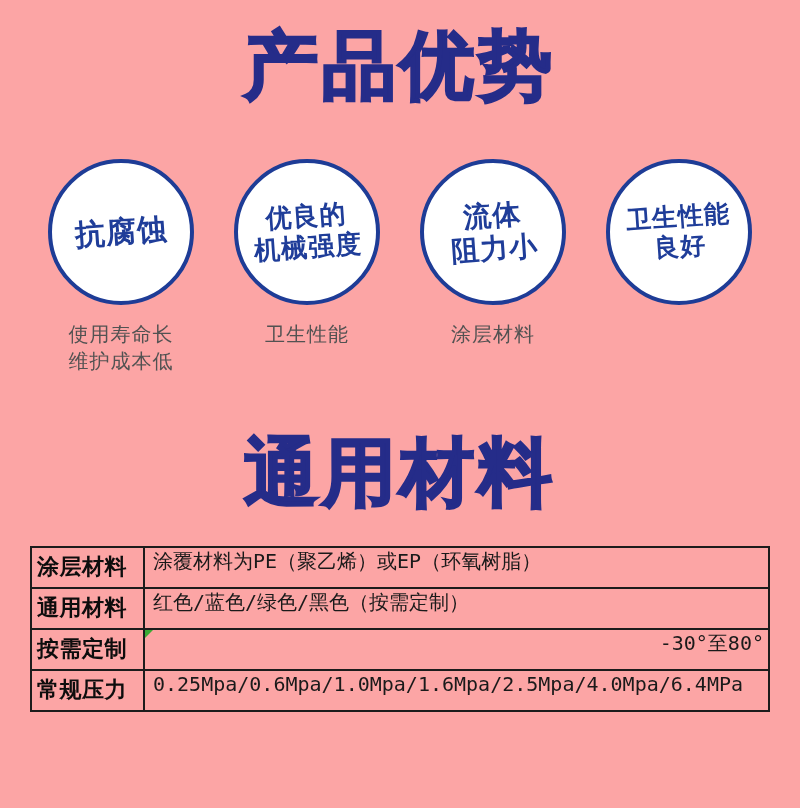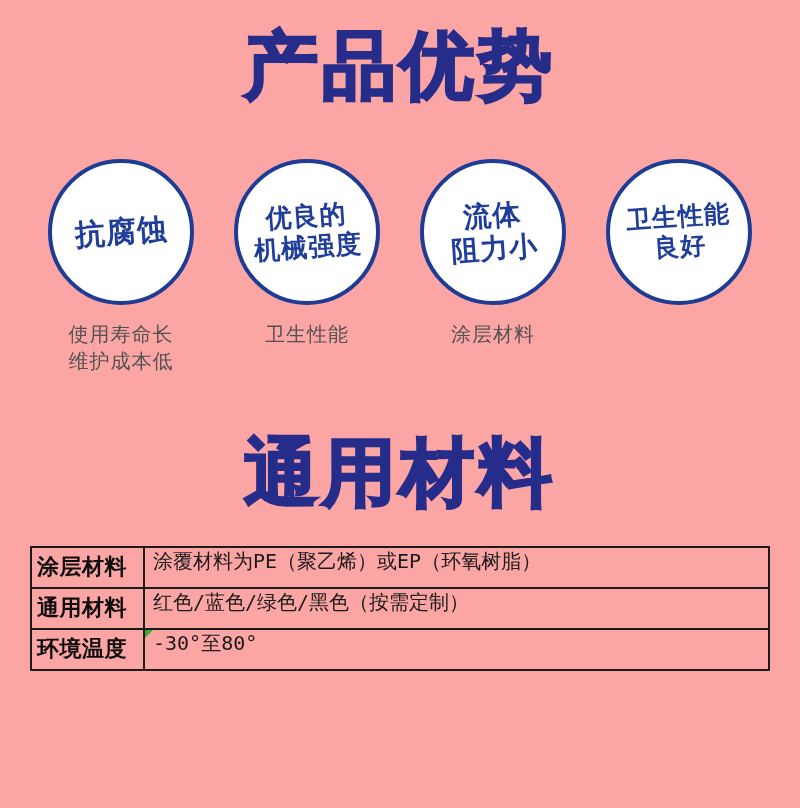--- a/index.html
+++ b/index.html
@@ -112,21 +112,21 @@
   td.has-artifact::before {
     content: "";
     position: absolute;
     left: 0;
     top: 0;
     width: 0;
     height: 0;
     border-top: 8px solid #3aaa35;
     border-right: 8px solid transparent;
   }
-  td.indent { padding-left: 16px; }
+  td.indent { padding-left: 16px; text-align: right; }
 </style>
 </head>
 <body>
 
 <div class="page">
 
   <h1 class="big-title">产品优势</h1>
 
   <div class="circles-row">
     <div class="adv-item">
@@ -164,19 +164,23 @@
     <tbody>
       <tr>
         <th>涂层材料</th>
         <td>涂覆材料为PE（聚乙烯）或EP（环氧树脂）</td>
       </tr>
       <tr>
         <th>通用材料</th>
         <td>红色/蓝色/绿色/黑色（按需定制）</td>
       </tr>
       <tr>
-        <th>环境温度</th>
+        <th>按需定制</th>
         <td class="has-artifact indent">-30°至80°</td>
+      </tr>
+      <tr>
+        <th>常规压力</th>
+        <td>0.25Mpa/0.6Mpa/1.0Mpa/1.6Mpa/2.5Mpa/4.0Mpa/6.4MPa</td>
       </tr>
     </tbody>
   </table>
 
 </div>
 
 </body></html>

